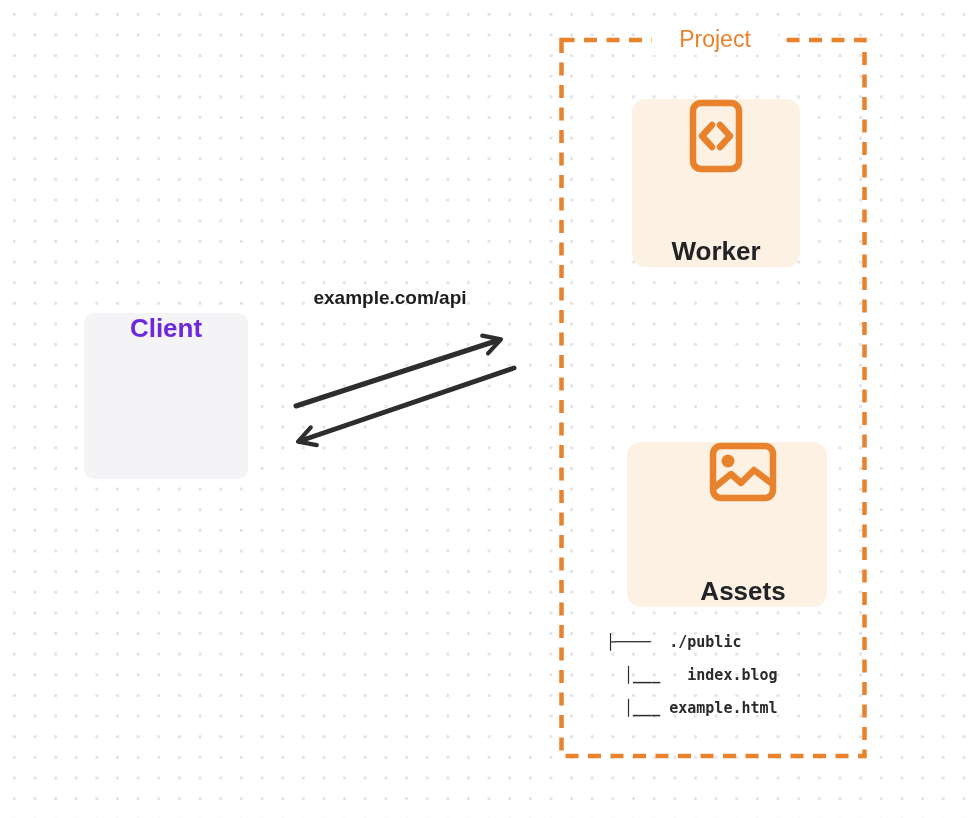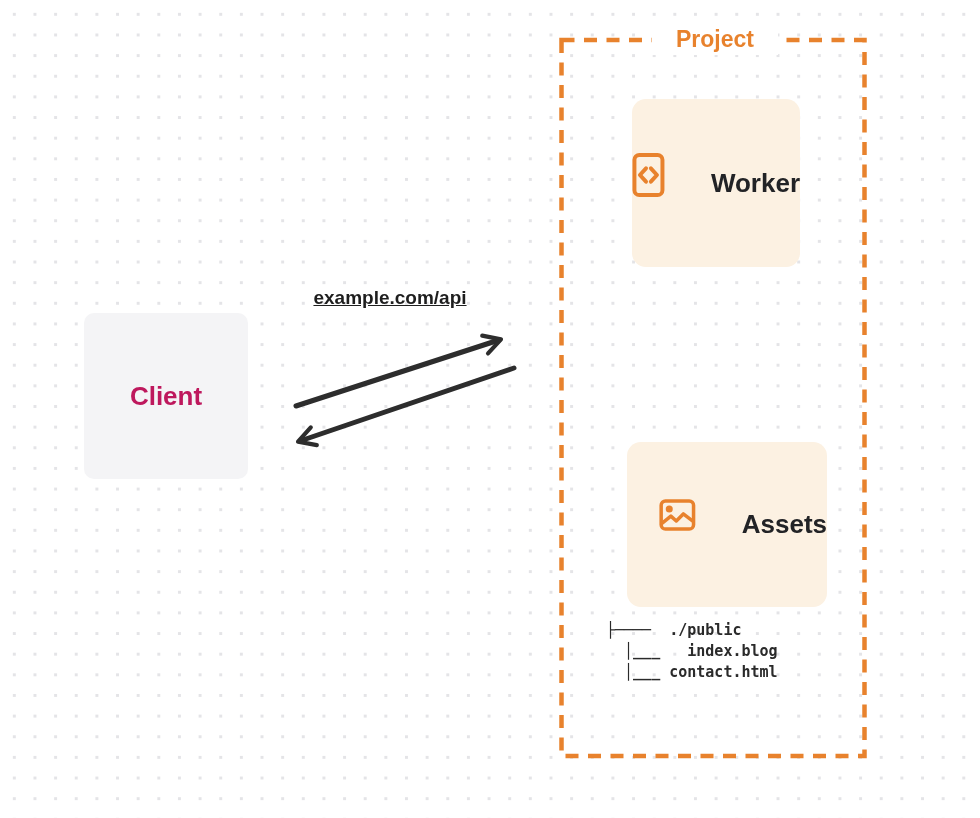--- a/index.html
+++ b/index.html
@@ -16,49 +16,48 @@
     background-position: 4px 4px;
   }
   .overlay {
     position: absolute; left: 0; top: 0; width: 980px; height: 818px;
     pointer-events: none;
   }
   .project-label {
     position: absolute; left: 652px; top: 23px; width: 126px; height: 32px;
     line-height: 32px; text-align: center;
     background: #ffffff;
-    color: #e8822d; font-size: 23px; font-weight: 700;
+    color: #e8822d; font-size: 23px; font-weight: 400;
   }
   .node-card {
-    position: absolute; display: flex; 
-    align-items: center; justify-content: center; gap: 46px;
+    position: absolute; display: flex; flex-direction: column;
+    align-items: center; justify-content: space-between; gap: 46px;
   }
   .client-card {
     left: 84px; top: 313px; width: 164px; height: 166px;
     background: #f4f4f6; border-radius: 10px;
   }
-  .client-card .node-label { font-size: 26px; font-weight: 700; color: #be185d; }
+  .client-card .node-label { font-size: 26px; font-weight: 700; color: #6d28d9; }
   .cream-card { background: #fcf1e2; border-radius: 14px; }
   .worker-card { left: 632px; top: 99px; width: 168px; height: 168px; }
   .assets-card { left: 627px; top: 442px; width: 168px; height: 165px; padding-left: 32px; }
   .cream-card .node-label { font-size: 26px; font-weight: 700; color: #222326; }
   .worker-card .node-icon { margin-bottom: 16px; }
   .assets-card .node-icon { margin-bottom: 20px; }
   .request-label {
     position: absolute; left: 290px; top: 287px; width: 200px;
     text-align: center; font-size: 19px; font-weight: 700; color: #1e1e1e;
     white-space: nowrap;
-    text-decoration: underline;
   }
   .file-tree {
     position: absolute; left: 606px; top: 620px;
     font-family: "DejaVu Sans Mono", monospace;
     font-size: 15px; line-height: 21px; font-weight: 700; color: #2a2a2a;
   }
-  .tree-line { white-space: pre; height: 21px; }
+  .tree-line { white-space: pre; height: 21px; margin-top: 12px; }
 </style>
 </head>
 <body>
 
 <div class="canvas">
 
   <svg class="overlay" viewBox="0 0 980 818" xmlns="http://www.w3.org/2000/svg">
     <defs>
       <marker id="arrowhead" viewBox="0 0 12 12" refX="9" refY="6" markerWidth="5" markerHeight="5" orient="auto">
         <path d="M2,1.5 L10,6 L2,10.5" fill="none" stroke="#2d2d2d" stroke-width="2" stroke-linecap="round" stroke-linejoin="round"></path>
@@ -91,16 +90,16 @@
       <rect x="4" y="4" width="60" height="52" rx="8" fill="none" stroke="#e8822d" stroke-width="6.5"></rect>
       <circle cx="19" cy="19" r="6.5" fill="#e8822d"></circle>
       <path d="M6,45 L22,32 L32,41 L45,28 L62,41" fill="none" stroke="#e8822d" stroke-width="6.5" stroke-linecap="round" stroke-linejoin="round"></path>
     </svg>
     <span class="node-label">Assets</span>
   </div>
 
   <div class="file-tree">
     <div class="tree-line">├────  ./public</div>
     <div class="tree-line">  │___   index.blog</div>
-    <div class="tree-line">  │___ contact.html</div>
+    <div class="tree-line">  │___ example.html</div>
   </div>
 
 </div>
 
 </body></html>

